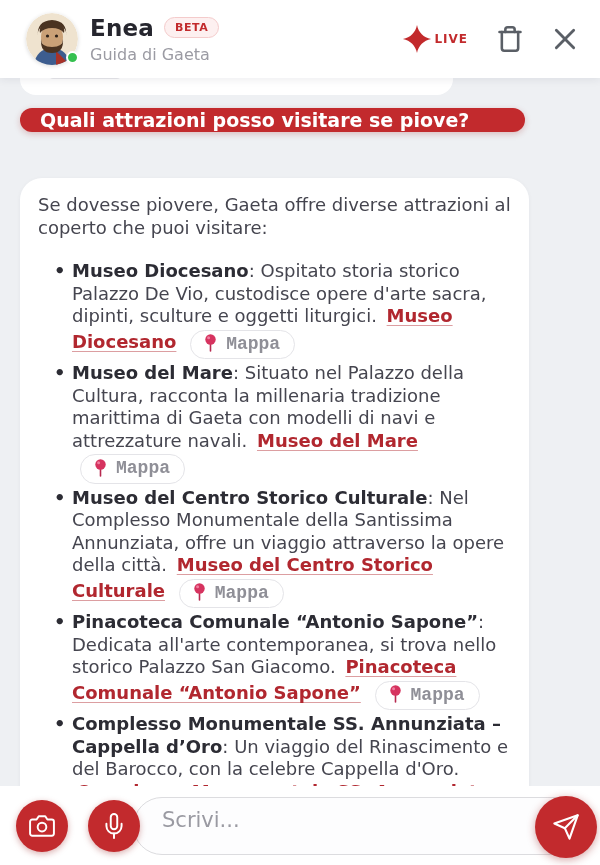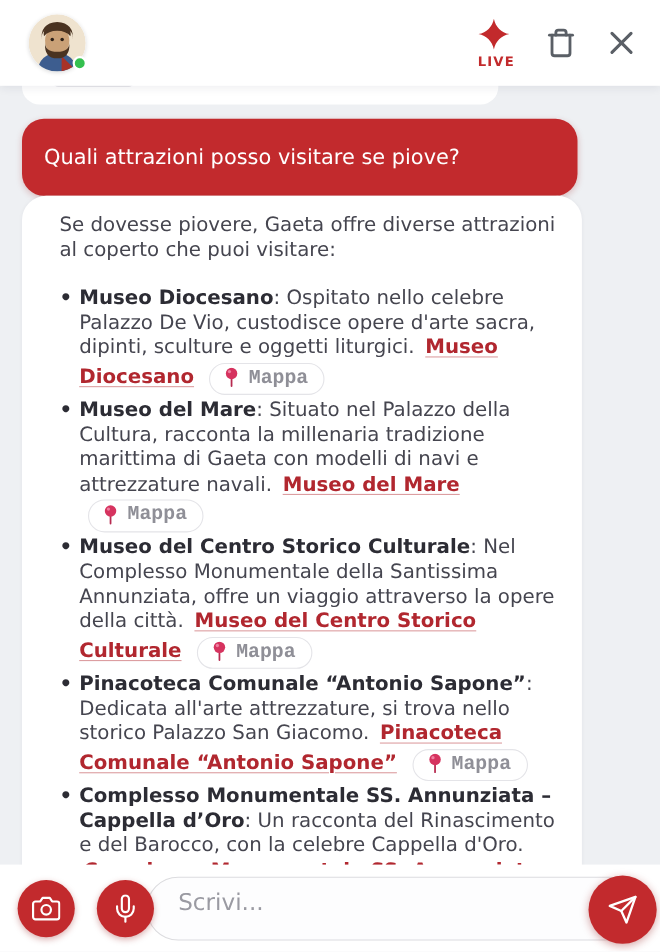--- a/index.html
+++ b/index.html
@@ -17,40 +17,40 @@
   .status-dot { position:absolute; right:-1px; bottom:1px; width:13px; height:13px; border-radius:50%;
                 background:#35c04f; border:2px solid #fff; }
   .title-block { margin-left:12px; display:flex; flex-direction:column; gap:4px; }
   .title-row { display:flex; align-items:center; gap:10px; }
   .app-title { font-size:23px; font-weight:bold; color:#26262e; letter-spacing:.2px; }
   .beta-badge { font-size:11px; font-weight:bold; color:#c22a2c; background:#fdf0f0;
                 border:1px solid #f4cbcb; border-radius:12px; padding:3px 10px; letter-spacing:.6px; }
   .app-subtitle { font-size:16px; color:#9b9ba3; }
 
   .header-actions { margin-left:auto; margin-right:22px; display:flex; align-items:center; gap:28px; }
-  .live-btn { display:flex; flex-direction:column; gap:2px; cursor:pointer; }
+  .live-btn { display:flex; flex-direction:row; align-items:center; gap:2px; cursor:pointer; }
   .live-label { font-size:12px; font-weight:bold; color:#c22a2c; letter-spacing:1px; }
   .icon-btn { background:none; border:none; cursor:pointer; display:flex; align-items:center; }
 
   
   .chat { position:absolute; inset:0; z-index:1; }
 
   .prev-bubble { position:absolute; left:20px; top:74px; width:433px; height:21px;
                  background:#ffffff; border-radius:0 0 16px 16px; }
   .prev-chip-fragment { position:absolute; left:28px; top:0; width:74px; height:5px;
                         background:#e7e7ea; border-radius:0 0 5px 5px; }
 
   .user-bubble { position:absolute; left:20px; top:108px; width:505px; background:#c22a2d;
-                 border-radius:20px; padding:24px 20px; color:#ffffff; font-size:19px;
-                 box-shadow:0 2px 6px rgba(160,30,30,.25); }
+                 border-radius:20px; padding:1px 20px; color:#ffffff; font-size:19px;
+                 box-shadow:0 2px 6px rgba(160,30,30,.25);font-weight:bold; }
 
   .bot-bubble { position:absolute; left:20px; top:178px; width:509px; background:#ffffff;
                 border-radius:22px; padding:16px 18px 22px 18px; color:#45454f;
                 font-size:18px; line-height:22.5px; box-shadow:0 1px 4px rgba(40,40,60,.05); }
-  .bot-intro { margin-bottom:21px;margin-left:16px; }
+  .bot-intro { margin-bottom:21px; }
   .bot-list { list-style:none; margin-left:34px; }
   .bot-list li { position:relative; margin-bottom:3px; }
   .bot-list li::before { content:"•"; position:absolute; left:-18px; top:0; color:#2c2c34; font-weight:bold; }
   .item-name { font-weight:bold; color:#2c2c34; }
   .item-sep { color:#45454f; }
   .item-link { color:#b1272f; font-weight:bold; text-decoration:underline;
                text-decoration-color:rgba(177,39,47,.45); text-underline-offset:3px;
                text-decoration-thickness:1px; margin-left:4px; cursor:pointer; }
   .map-chip { display:inline-flex; align-items:center; gap:8px; vertical-align:middle;
               margin-left:8px; margin-top:2px; padding:2px 14px 3px 12px; background:#ffffff;
@@ -80,21 +80,21 @@
 
     <div class="prev-bubble">
       <div class="prev-chip-fragment"></div>
     </div>
 
     <div class="user-bubble">Quali attrazioni posso visitare se piove?</div>
 
     <div class="bot-bubble">
       <p class="bot-intro">Se dovesse piovere, Gaeta offre diverse attrazioni al coperto che puoi visitare:</p>
       <ul class="bot-list">
-          <li><span class="item-name">Museo Diocesano</span><span class="item-sep">: </span><span class="item-desc">Ospitato nello celebre Palazzo De Vio, custodisce opere d'arte sacra, dipinti, sculture e oggetti liturgici. </span><a class="item-link">Museo Diocesano</a>
+          <li><span class="item-name">Museo Diocesano</span><span class="item-sep">: </span><span class="item-desc">Ospitato storia storico Palazzo De Vio, custodisce opere d'arte sacra, dipinti, sculture e oggetti liturgici. </span><a class="item-link">Museo Diocesano</a>
     <span class="map-chip">
       <svg width="15" height="19" viewBox="0 0 15 19">
         <line x1="7.5" y1="8" x2="7.5" y2="17" stroke="#b72a50" stroke-width="1.6" stroke-linecap="round"></line>
         <circle cx="7.5" cy="5.5" r="5.2" fill="#d6335f"></circle>
         <circle cx="5.6" cy="3.8" r="1.5" fill="#ef7fa0"></circle>
       </svg>
       <span class="map-label">Mappa</span>
     </span>
   </li>
           <li><span class="item-name">Museo del Mare</span><span class="item-sep">: </span><span class="item-desc">Situato nel Palazzo della Cultura, racconta la millenaria tradizione marittima di Gaeta con modelli di navi e attrezzature navali. </span><a class="item-link">Museo del Mare</a>
@@ -110,31 +110,31 @@
           <li><span class="item-name">Museo del Centro Storico Culturale</span><span class="item-sep">: </span><span class="item-desc">Nel Complesso Monumentale della Santissima Annunziata, offre un viaggio attraverso la opere della città. </span><a class="item-link">Museo del Centro Storico Culturale</a>
     <span class="map-chip">
       <svg width="15" height="19" viewBox="0 0 15 19">
         <line x1="7.5" y1="8" x2="7.5" y2="17" stroke="#b72a50" stroke-width="1.6" stroke-linecap="round"></line>
         <circle cx="7.5" cy="5.5" r="5.2" fill="#d6335f"></circle>
         <circle cx="5.6" cy="3.8" r="1.5" fill="#ef7fa0"></circle>
       </svg>
       <span class="map-label">Mappa</span>
     </span>
   </li>
-          <li><span class="item-name">Pinacoteca Comunale “Antonio Sapone”</span><span class="item-sep">: </span><span class="item-desc">Dedicata all'arte attrezzature, si trova nello storico Palazzo San Giacomo. </span><a class="item-link">Pinacoteca Comunale “Antonio Sapone”</a>
-    <span class="map-chip">
-      <svg width="15" height="19" viewBox="0 0 15 19">
-        <line x1="7.5" y1="8" x2="7.5" y2="17" stroke="#b72a50" stroke-width="1.6" stroke-linecap="round"></line>
-        <circle cx="7.5" cy="5.5" r="5.2" fill="#d6335f"></circle>
-        <circle cx="5.6" cy="3.8" r="1.5" fill="#ef7fa0"></circle>
-      </svg>
-      <span class="map-label">Mappa</span>
-    </span>
-  </li>
-          <li><span class="item-name">Complesso Monumentale SS. Annunziata – Cappella d’Oro</span><span class="item-sep">: </span><span class="item-desc">Un racconta del Rinascimento e del Barocco, con la celebre Cappella d'Oro. </span><a class="item-link">Complesso Monumentale SS. Annunziata – Cappella d’Oro</a>
+          <li><span class="item-name">Pinacoteca Comunale “Antonio Sapone”</span><span class="item-sep">: </span><span class="item-desc">Dedicata all'arte contemporanea, si trova nello storico Palazzo San Giacomo. </span><a class="item-link">Pinacoteca Comunale “Antonio Sapone”</a>
+    <span class="map-chip">
+      <svg width="15" height="19" viewBox="0 0 15 19">
+        <line x1="7.5" y1="8" x2="7.5" y2="17" stroke="#b72a50" stroke-width="1.6" stroke-linecap="round"></line>
+        <circle cx="7.5" cy="5.5" r="5.2" fill="#d6335f"></circle>
+        <circle cx="5.6" cy="3.8" r="1.5" fill="#ef7fa0"></circle>
+      </svg>
+      <span class="map-label">Mappa</span>
+    </span>
+  </li>
+          <li><span class="item-name">Complesso Monumentale SS. Annunziata – Cappella d’Oro</span><span class="item-sep">: </span><span class="item-desc">Un viaggio del Rinascimento e del Barocco, con la celebre Cappella d'Oro. </span><a class="item-link">Complesso Monumentale SS. Annunziata – Cappella d’Oro</a>
     <span class="map-chip">
       <svg width="15" height="19" viewBox="0 0 15 19">
         <line x1="7.5" y1="8" x2="7.5" y2="17" stroke="#b72a50" stroke-width="1.6" stroke-linecap="round"></line>
         <circle cx="7.5" cy="5.5" r="5.2" fill="#d6335f"></circle>
         <circle cx="5.6" cy="3.8" r="1.5" fill="#ef7fa0"></circle>
       </svg>
       <span class="map-label">Mappa</span>
     </span>
   </li>
         </ul>
@@ -151,20 +151,25 @@
         <ellipse cx="26" cy="24" rx="11" ry="13" fill="#caa177"></ellipse>
         <path d="M15 26 Q14 40 26 40 Q38 40 37 26 Q37 34 26 34 Q15 34 15 26 Z" fill="#4a3321"></path>
         <path d="M14 20 Q12 10 26 9 Q40 10 38 20 Q34 15 26 15 Q18 15 14 20 Z" fill="#4a3321"></path>
         <circle cx="21.5" cy="23" r="1.6" fill="#2c2018"></circle>
         <circle cx="30.5" cy="23" r="1.6" fill="#2c2018"></circle>
       </svg>
       <span class="status-dot"></span>
     </div>
 
     <div class="title-block">
+      <div class="title-row">
+        <span class="app-title">Enea</span>
+        <span class="beta-badge">BETA</span>
+      </div>
+      <span class="app-subtitle">Guida di Gaeta</span>
     </div>
 
     <div class="header-actions">
       <div class="live-btn">
         <svg width="30" height="32" viewBox="0 0 32 32">
           <path d="M16 1 C17.6 9 23 14.4 31 16 C23 17.6 17.6 23 16 31 C14.4 23 9 17.6 1 16 C9 14.4 14.4 9 16 1 Z" fill="#c22a2c"></path>
         </svg>
         <span class="live-label">LIVE</span>
       </div>
 

